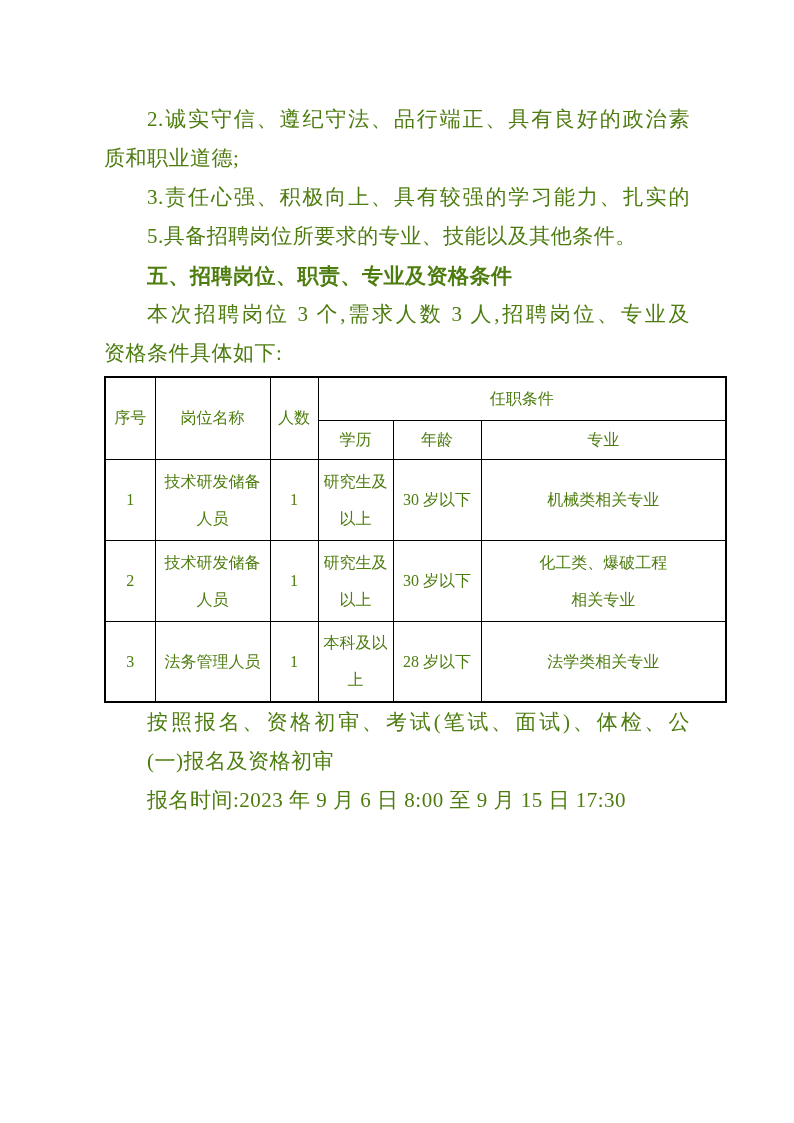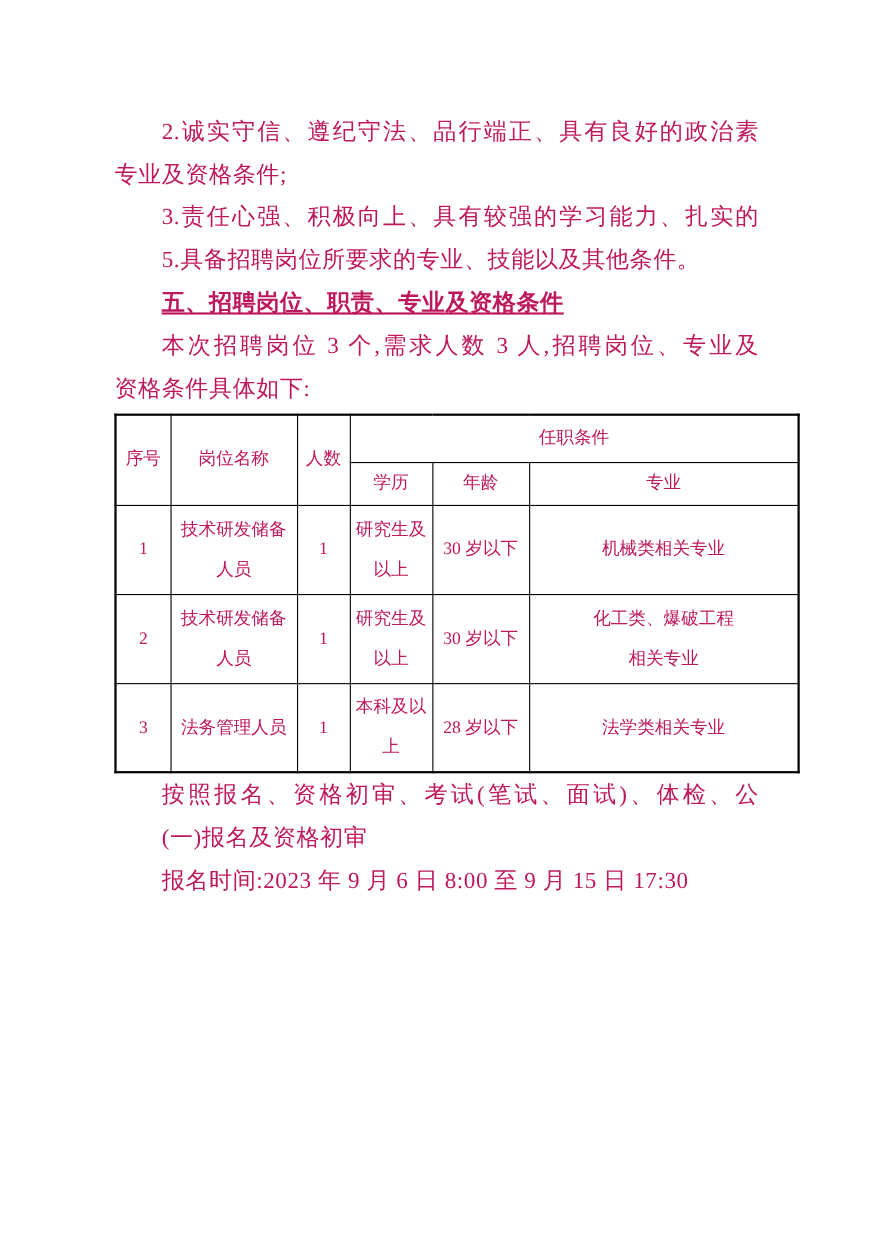--- a/index.html
+++ b/index.html
@@ -7,38 +7,37 @@
     padding: 0;
     background: #ffffff;
   }
   .page {
     position: relative;
     width: 794px;
     height: 982px;
     box-sizing: border-box;
     padding: 100px 104px 0 104px;
     background: #ffffff;
-    color: #be185d;
+    color: #4d7c0f;
     font-family: "Liberation Serif", "DejaVu Serif", serif;
     overflow: hidden;
   }
   .line {
     font-size: 21px;
     line-height: 39px;
     letter-spacing: 0.5px;
   }
   .indent { text-indent: 43px; }
   .stretch {
     text-align: justify;
     text-align-last: justify;
   }
   .heading {
     font-family: "Liberation Sans", "DejaVu Sans", sans-serif;
     font-weight: bold;
-    text-decoration: underline;
   }
   .kaiti {
   }
   table.recruit {
     margin-top: 3px;
     border-collapse: collapse;
     table-layout: fixed;
     width: 621px;
     border: 2px solid #000000;
     font-size: 16px;
@@ -58,21 +57,21 @@
   table.recruit tbody tr { height: 81px; }
   table.recruit tbody td { line-height: 37px; }
   .after-table { margin-top: 6px; }
 </style>
 </head>
 <body>
 
 <div class="page">
 
   <div class="line indent stretch">2.诚实守信、遵纪守法、品行端正、具有良好的政治素</div>
-  <div class="line">专业及资格条件;</div>
+  <div class="line">质和职业道德;</div>
 
   <div class="line indent stretch">3.责任心强、积极向上、具有较强的学习能力、扎实的</div>
 
   <div class="line indent">5.具备招聘岗位所要求的专业、技能以及其他条件。</div>
 
   <div class="line indent heading">五、招聘岗位、职责、专业及资格条件</div>
 
   <div class="line indent stretch">本次招聘岗位 3 个,需求人数 3 人,招聘岗位、专业及</div>
   <div class="line">资格条件具体如下:</div>
 

